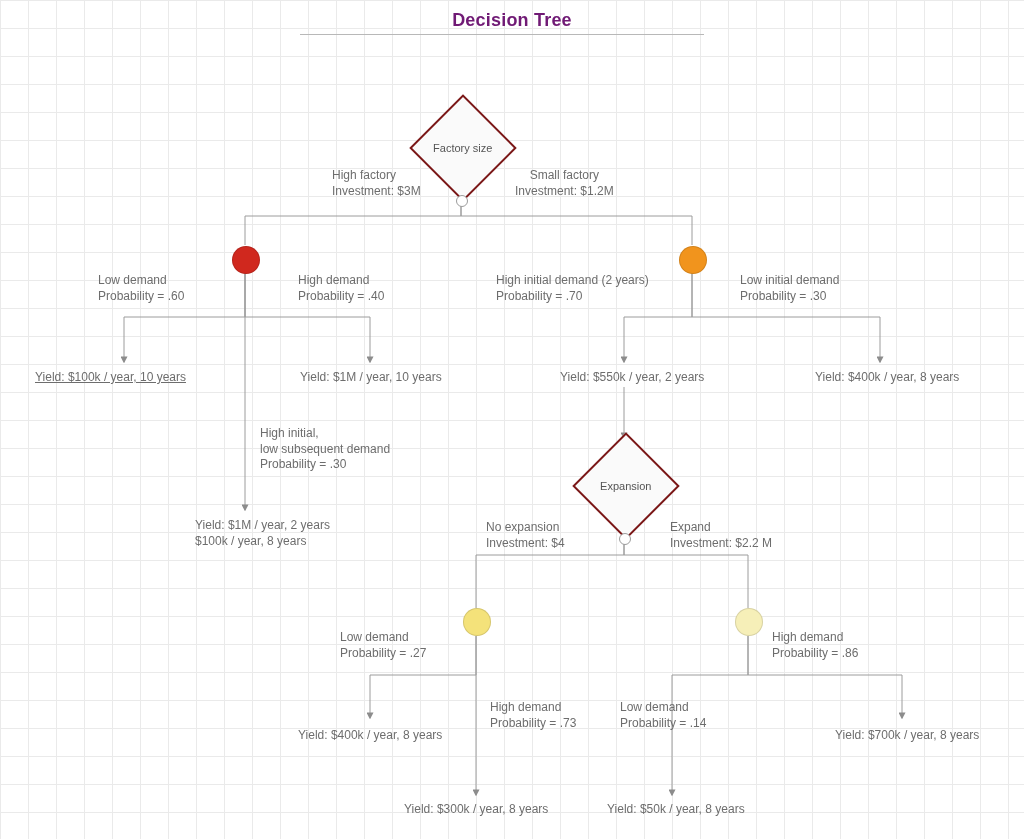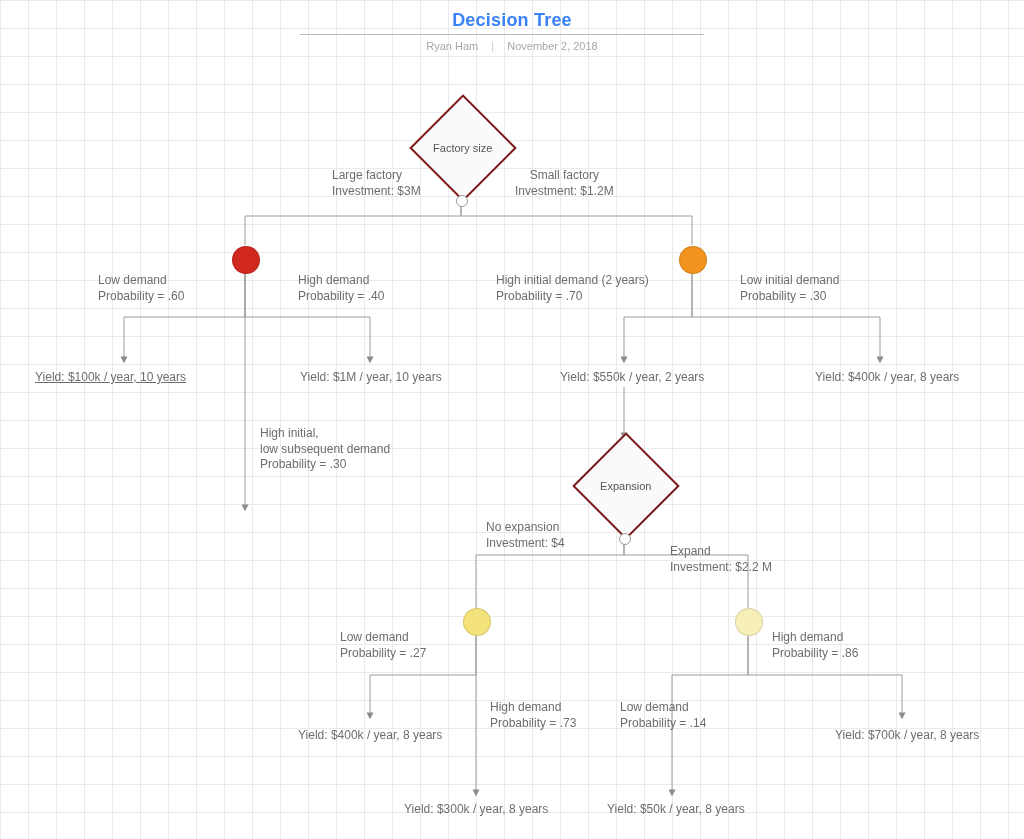--- a/index.html
+++ b/index.html
@@ -30,21 +30,21 @@
     position: absolute;
     font-size: 12px;
     color: #6d6d6d;
     line-height: 1.3;
     white-space: nowrap;
   }
   .title {
     position: absolute;
     left: 0; right: 0; top: 10px;
     text-align: center;
-    color: #3b82f6;
+    color: #701a75;
     font-weight: bold;
     font-size: 18px;
     letter-spacing: 0.2px;
   }
   .title-rule {
     position: absolute;
     left: 300px; right: 320px; top: 34px;
     border-top: 1px solid #b8b8b8;
   }
   .meta {
@@ -100,25 +100,20 @@
 </style>
 </head>
 <body>
 
 <div class="grid"></div>
 
 <div class="stage">
 
   <div class="title">Decision Tree</div>
   <div class="title-rule"></div>
-  <div class="meta">
-    <span>Ryan Ham</span>
-    <span class="sep">|</span>
-    <span>November 2, 2018</span>
-  </div>
 
   <svg class="edges" viewBox="0 0 1024 839">
     <defs>
       <marker id="arr" viewBox="0 0 10 10" refX="8" refY="5" markerWidth="7" markerHeight="7" orient="auto-start-reverse">
         <path d="M0,0 L10,5 L0,10 z" fill="#8c8c8c"></path>
       </marker>
     </defs>
     <g stroke="#9c9c9c" fill="none" stroke-width="1">
 
       <path d="M461 200 L461 216 L245 216 L245 245"></path>
@@ -142,21 +137,21 @@
       <path d="M748 636 L748 675 L902 675 L902 718" marker-end="url(#arr)"></path>
       <path d="M748 636 L748 675 L672 675 L672 795" marker-end="url(#arr)"></path>
     </g>
   </svg>
 
   <div class="diamond" style="left:425px; top:110px;">
     <div class="text">Factory size</div>
   </div>
 
   <div class="label" style="left:332px; top:168px;">
-    <span>Large factory</span><br>
+    <span>High factory</span><br>
     <span>Investment: $3M</span>
   </div>
   <div class="label" style="left:515px; top:168px;text-align:center;">
     <span>Small factory</span><br>
     <span>Investment: $1.2M</span>
   </div>
 
   <div class="circle c-red" style="left:232px; top:246px;"></div>
   <div class="label" style="left:98px; top:273px;">
     <span>Low demand</span><br>
@@ -166,41 +161,45 @@
     <span>High demand</span><br>
     <span>Probability = .40</span>
   </div>
   <div class="label" style="left:35px; top:370px;text-decoration:underline;">Yield: $100k / year, 10 years</div>
   <div class="label" style="left:300px; top:370px;">Yield: $1M / year, 10 years</div>
   <div class="label" style="left:260px; top:426px;">
     <span>High initial,</span><br>
     <span>low subsequent demand</span><br>
     <span>Probability = .30</span>
   </div>
+  <div class="label" style="left:195px; top:518px;">
+    <span>Yield: $1M / year, 2 years</span><br>
+    <span>$100k / year, 8 years</span>
+  </div>
 
   <div class="circle c-orange" style="left:679px; top:246px;"></div>
   <div class="label" style="left:496px; top:273px;">
     <span>High initial demand (2 years)</span><br>
     <span>Probability = .70</span>
   </div>
   <div class="label" style="left:740px; top:273px;">
     <span>Low initial demand</span><br>
     <span>Probability = .30</span>
   </div>
   <div class="label" style="left:560px; top:370px;">Yield: $550k / year, 2 years</div>
   <div class="label" style="left:815px; top:370px;">Yield: $400k / year, 8 years</div>
 
   <div class="diamond" style="left:588px; top:448px;">
     <div class="text">Expansion</div>
   </div>
   <div class="label" style="left:478px; top:520px;padding-left:8px;">
     <span>No expansion</span><br>
     <span>Investment: $4</span>
   </div>
-  <div class="label" style="left:670px; top:520px;margin-top:24px;">
+  <div class="label" style="left:670px; top:520px;">
     <span>Expand</span><br>
     <span>Investment: $2.2 M</span>
   </div>
 
   <div class="circle c-yellow" style="left:463px; top:608px;"></div>
   <div class="label" style="left:340px; top:630px;">
     <span>Low demand</span><br>
     <span>Probability = .27</span>
   </div>
   <div class="label" style="left:490px; top:700px;">

